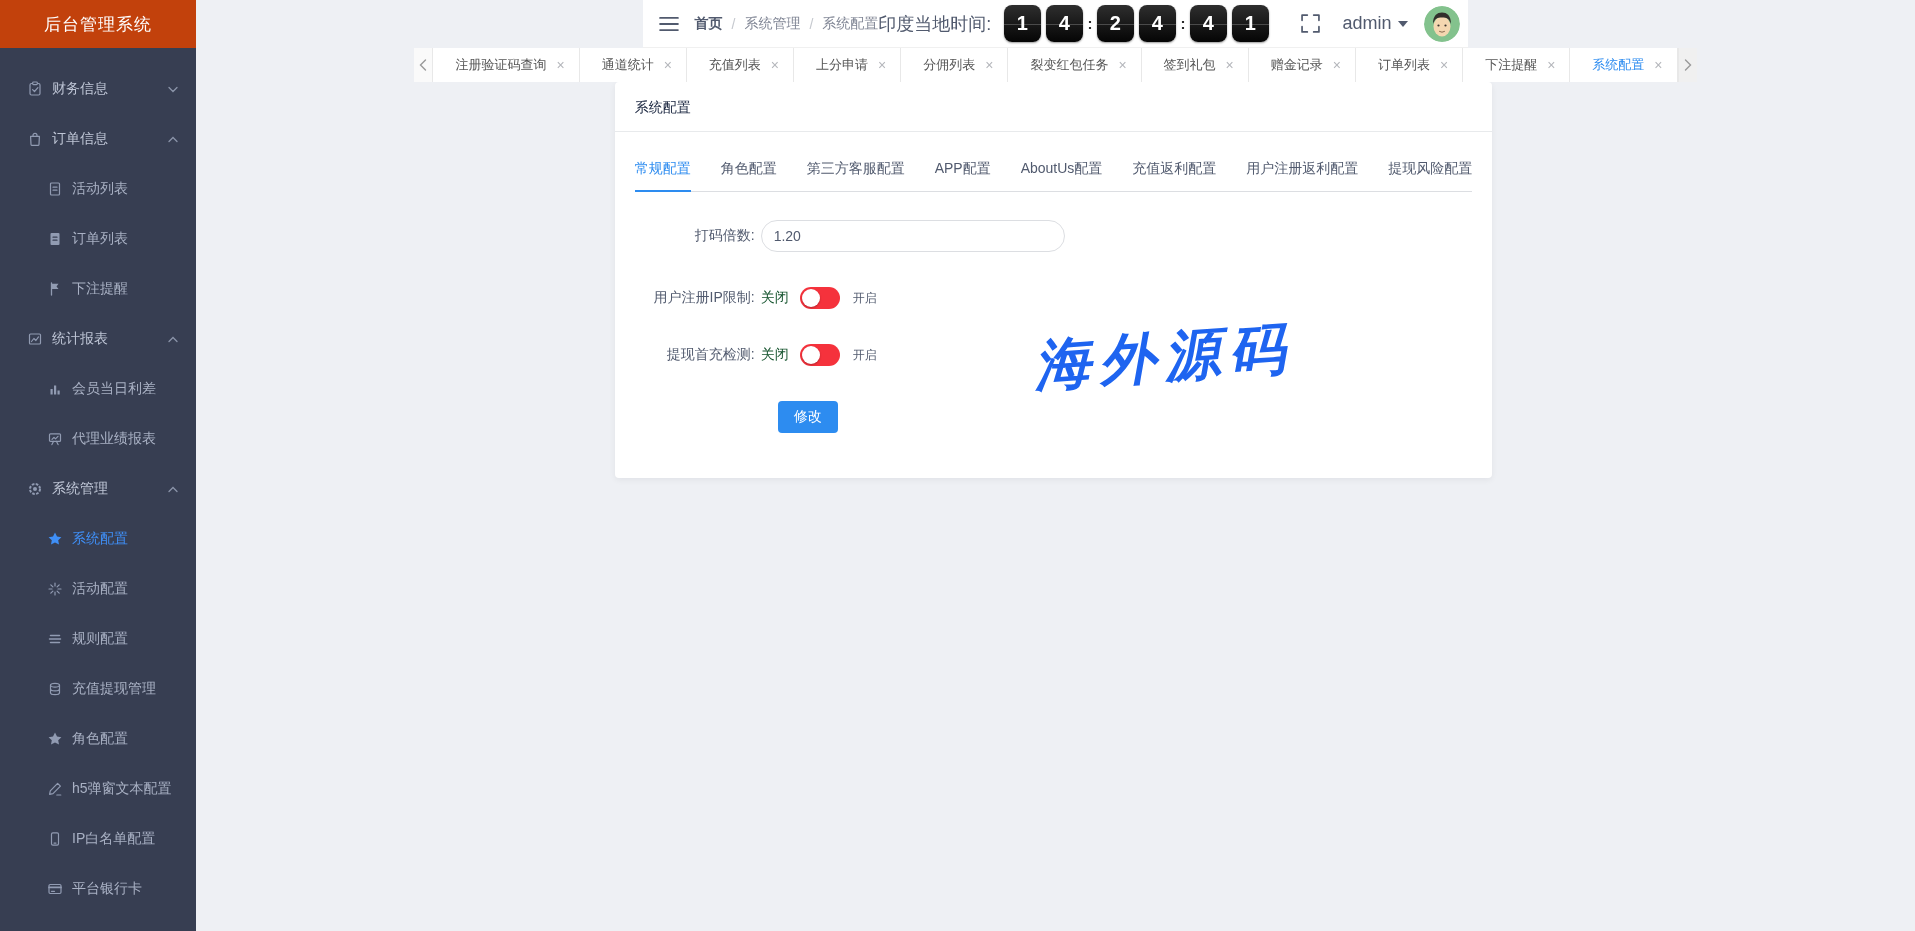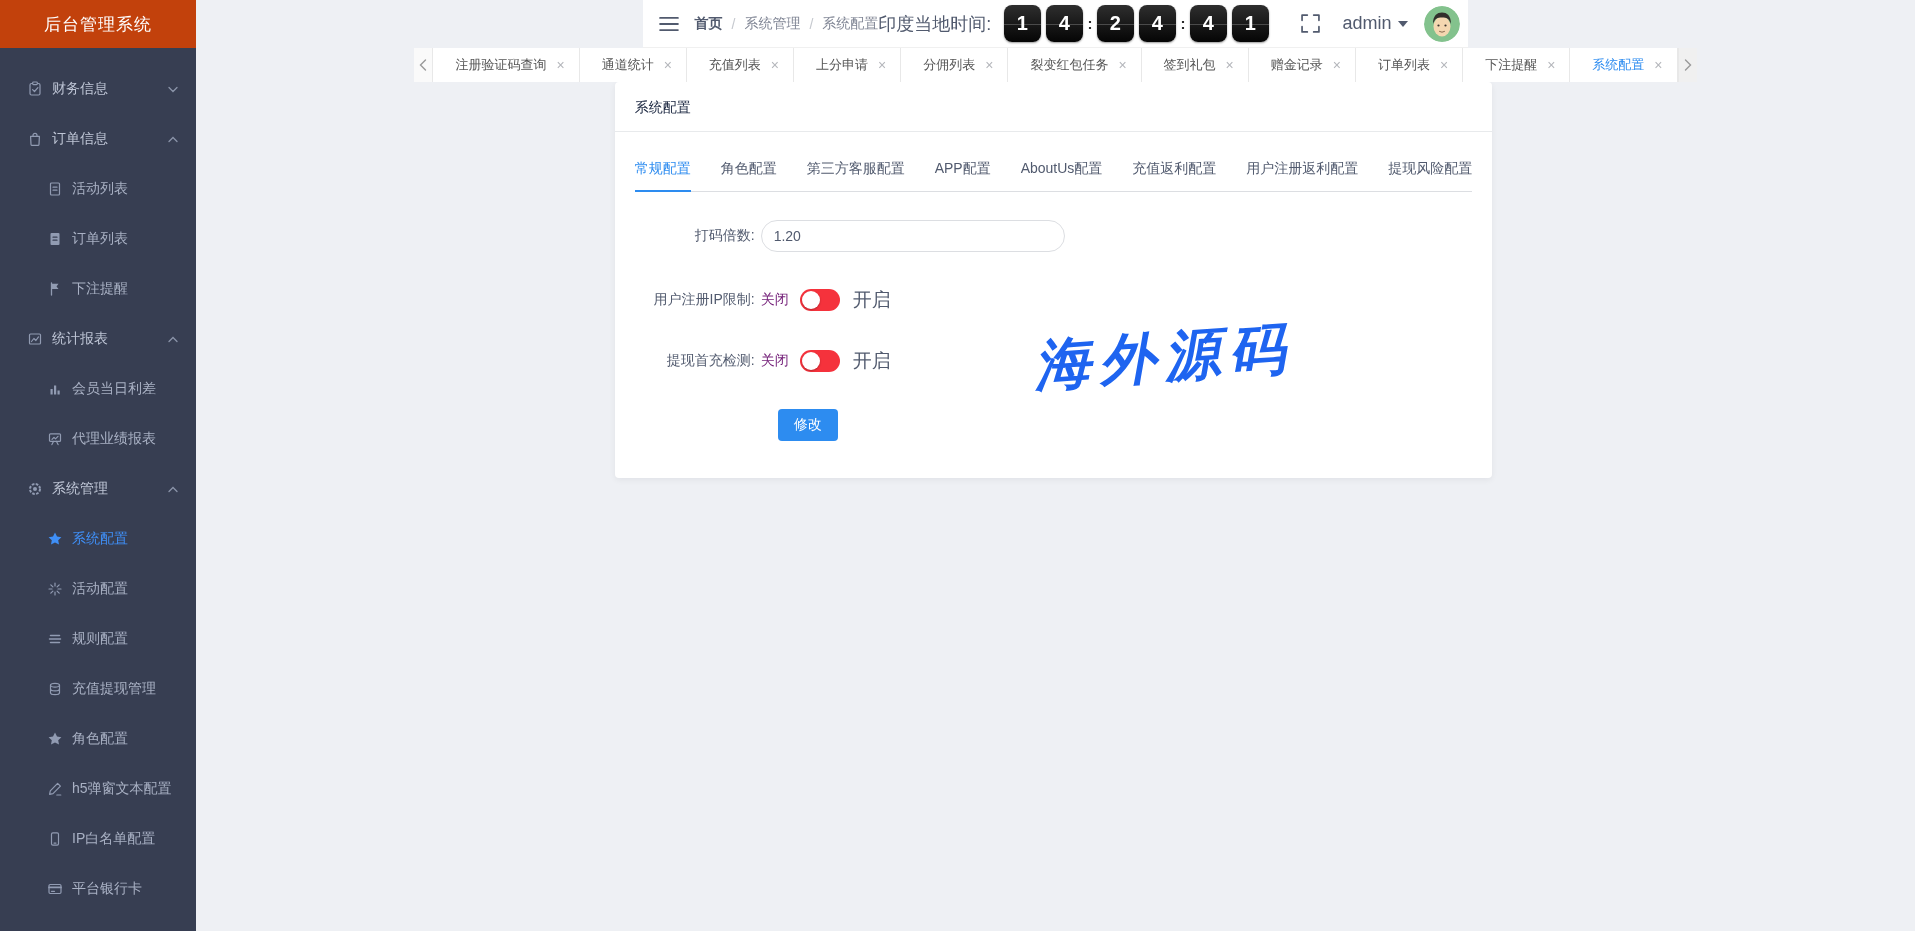--- a/index.html
+++ b/index.html
@@ -70,22 +70,22 @@
                  border-bottom:1px solid #e8eaec; }
   .card-body { padding:16px 20px 0; }
   .cfg-tabs { display:flex; gap:30px; border-bottom:1px solid #dcdee2; padding-top:12px; }
   .cfg-tab { font-size:14px; color:#515a6e; padding-bottom:12px; cursor:pointer; white-space:nowrap; }
   .cfg-tab.active { color:#2d8cf0; border-bottom:2px solid #2d8cf0; margin-bottom:-1px; }
   .form { margin-top:28px; }
   .form-row { display:flex; align-items:center; margin-bottom:35px; }
   .form-label { width:120px; text-align:right; font-size:14px; color:#515a6e; margin-right:6px; flex:none; }
   .text-input { width:304px; height:32px; border:1px solid #dcdee2; border-radius:16px;
                 padding:0 12px; font-size:14px; color:#515a6e; outline:none; background:#fff; }
-  .sw-off { font-size:14px; color:#701a75; margin-right:11px; cursor:pointer; }
-  .sw-on  { font-size:19px; color:#515a6e; margin-left:13px; cursor:pointer; }
+  .sw-off { font-size:14px; color:#14532d; margin-right:11px; cursor:pointer; }
+  .sw-on  { font-size:12px; color:#515a6e; margin-left:13px; cursor:pointer; }
   .toggle { width:40px; height:22px; border-radius:11px; background:#f5323c; position:relative;
             cursor:pointer; flex:none; }
   .toggle .knob { position:absolute; left:2px; top:2px; width:18px; height:18px; border-radius:50%;
                   background:#fff; box-shadow:0 1px 2px rgba(0,0,0,.25); }
   .submit-btn { margin-left:143px; min-width:58px; height:32px; background:#2d8cf0; color:#fff;
                 border:none; border-radius:4px; font-size:14px; cursor:pointer; padding:0 16px; }
   .watermark { position:absolute; right:198px; top:238px; font-family:"DejaVu Serif","Liberation Serif",serif;
                font-style:italic; font-weight:bold; font-size:56px; color:#1e64f0;
                letter-spacing:9px; transform:rotate(-4deg); white-space:nowrap; pointer-events:none; }
 </style>

